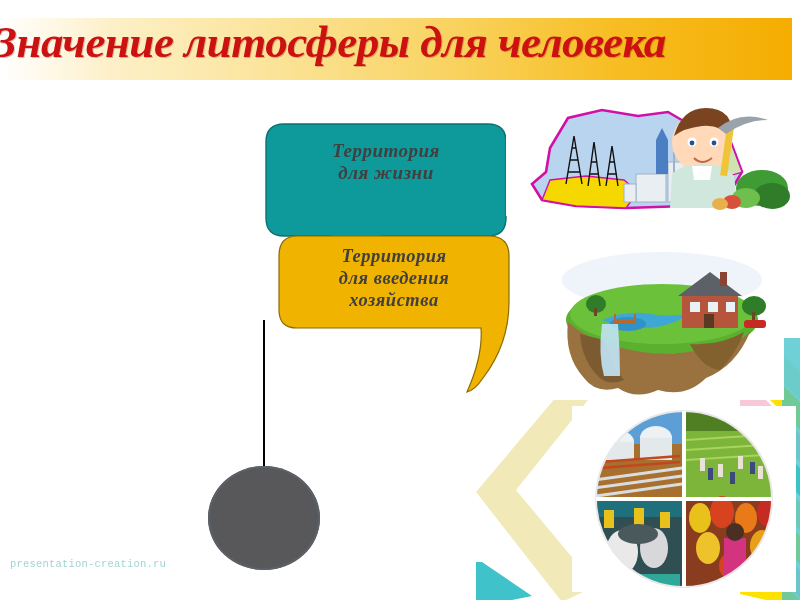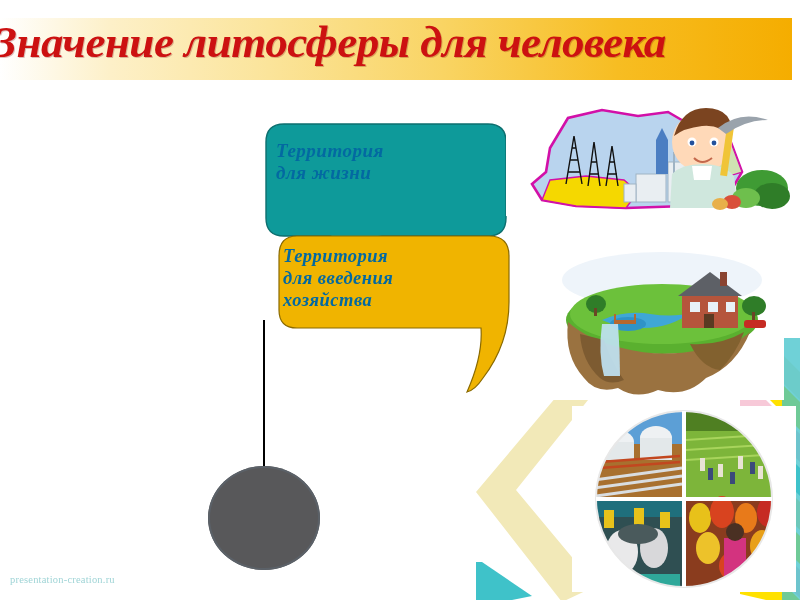--- a/index.html
+++ b/index.html
@@ -58,25 +58,25 @@
   .callout {
     position: absolute;
   }
   .callout svg {
     position: absolute;
     left: 0; top: 0;
     overflow: visible;
   }
   .callout-label {
     position: absolute;
-    text-align: left;
+    text-align: center;
     font-family: "Liberation Serif", serif;
     font-weight: bold;
     font-style: italic;
-    color: #0369a1;
+    color: #404040;
     letter-spacing: 0.5px;
     white-space: pre-line;
     line-height: 1.18;
   }
 
   
   #callout-source { left: 18px; top: 192px; width: 290px; height: 180px; }
   #callout-source .callout-label {
     left: -22px; top: 14px; width: 334px;
     font-size: 18.5px;
@@ -144,22 +144,22 @@
   #pic-boy-map { left: 506px; top: 88px; width: 288px; height: 128px; }
   #pic-island  { left: 540px; top: 228px; width: 244px; height: 172px; }
   #pic-collage { left: 572px; top: 406px; width: 224px; height: 186px; }
 
   .pic svg { display: block; }
 
   
   .watermark {
     position: absolute;
     left: 10px;
-    top: 574px;
-    font-family: Liberation Serif, serif;
+    top: 558px;
+    font-family: Liberation Mono, monospace;
     font-size: 10.5px;
     color: #9fd4d6;
     letter-spacing: 0.2px;
   }
 </style>
 </head>
 <body>
 
 <div class="slide">
 

